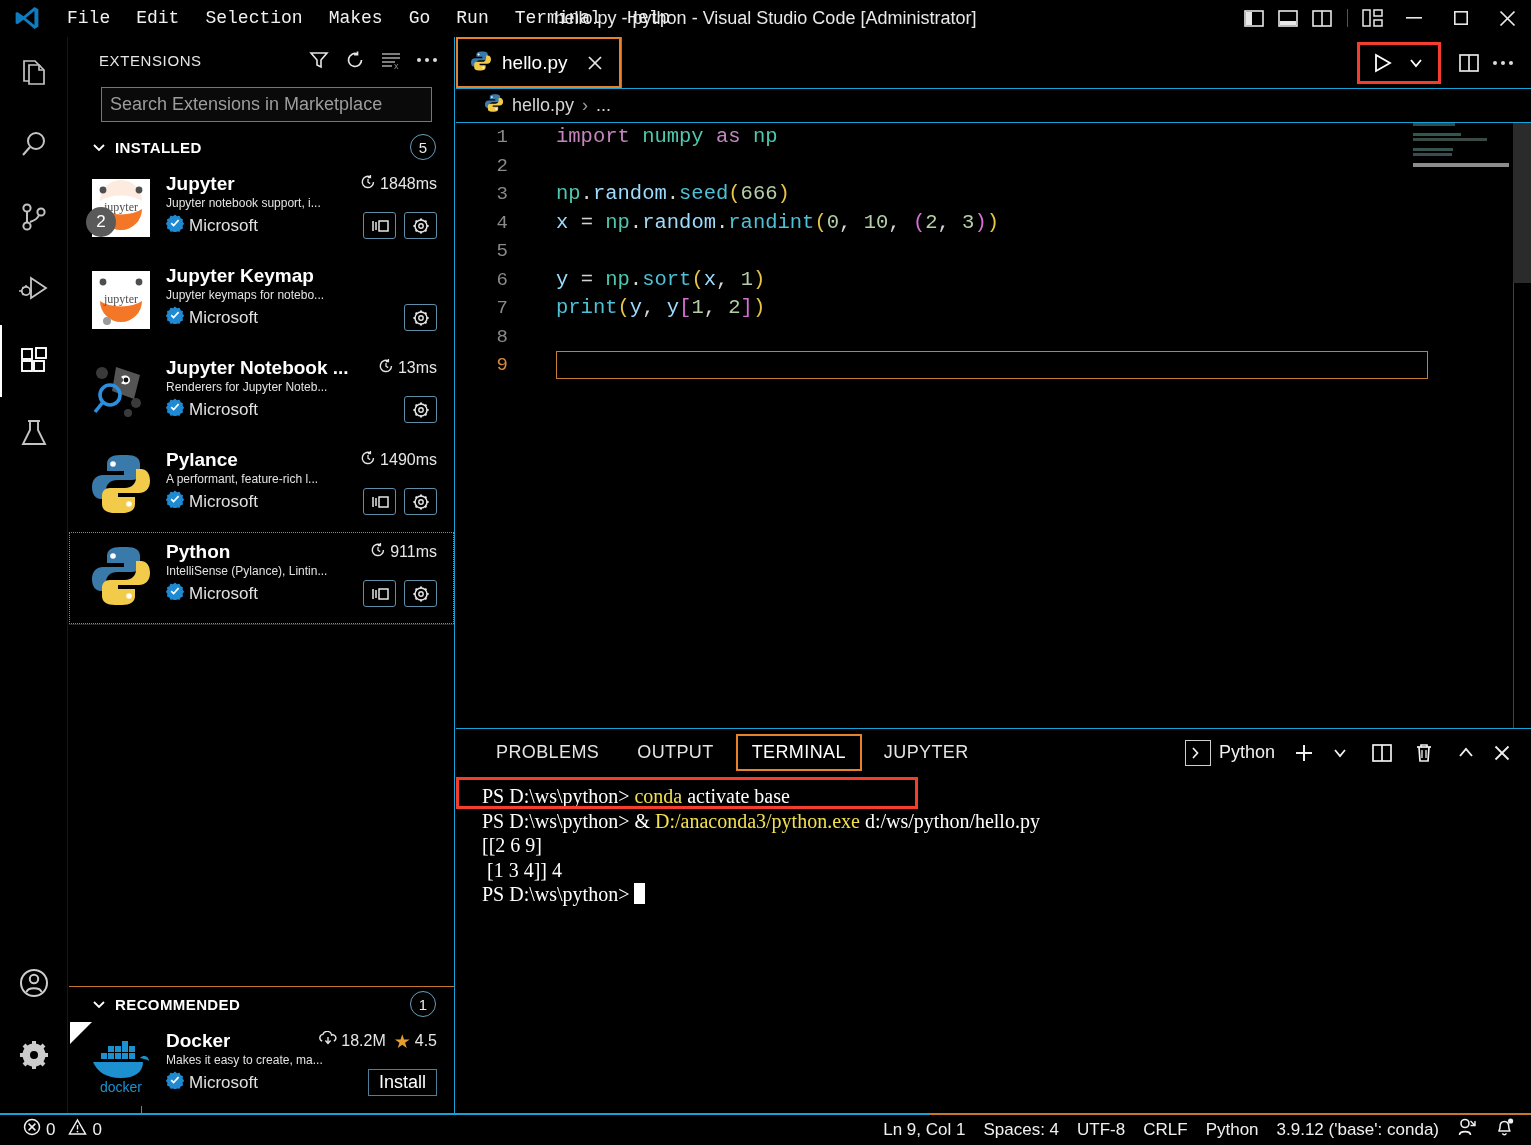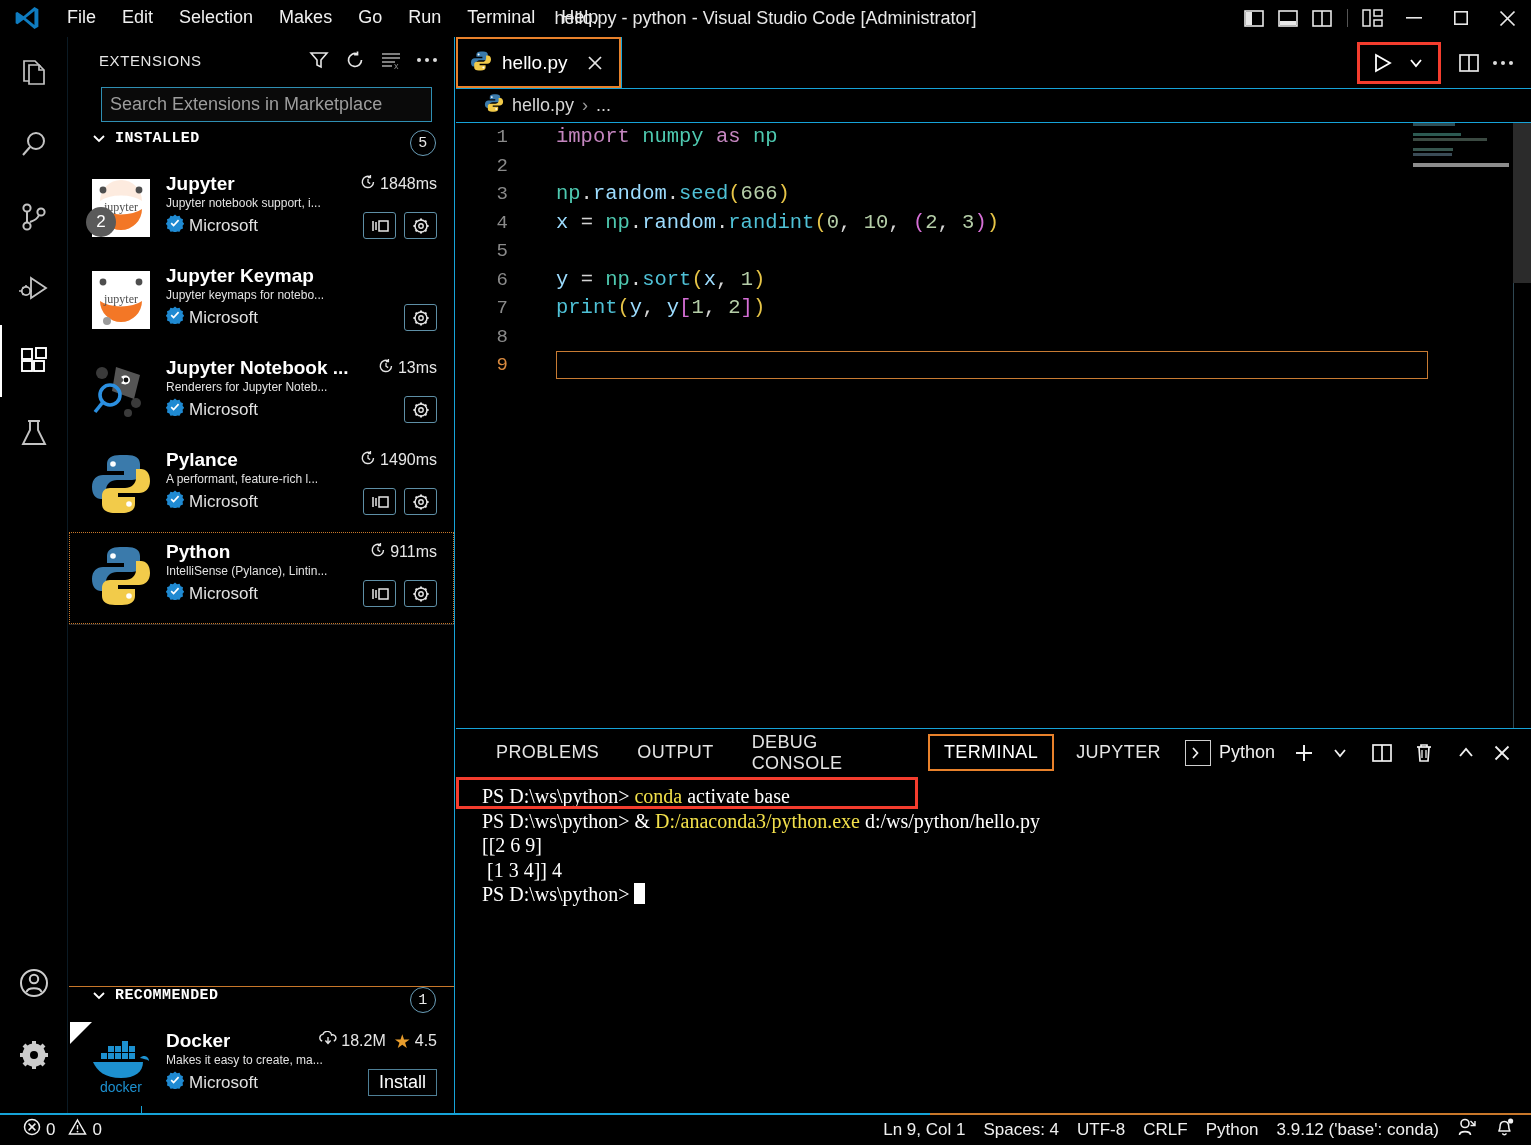--- a/index.html
+++ b/index.html
@@ -15,21 +15,21 @@
   
   .titlebar {
     position: absolute; left: 0; top: 0; width: 1531px; height: 36px;
     background: #000; display: flex; align-items: center;
     border-bottom: 1px solid #000;
   }
   .vscode-logo { width: 54px; height: 36px; display: flex; align-items: center; justify-content: center; }
   .menu { display: flex; align-items: center; height: 36px; }
   .menu-item {
     font-size: 18px; color: #f0f0f0; padding: 0 13px; height: 36px;
-    display: flex; align-items: center; cursor: default; white-space: nowrap;
+    display: flex; align-items: center; cursor: default; white-space: nowrap; font-family: Liberation Mono, monospace;
   }
   .win-title {
     position: absolute; left: 0; top: 0; width: 1531px; height: 36px;
     display: flex; align-items: center; justify-content: center;
     font-size: 18px; color: #e8e8e8; pointer-events: none;
   }
   .title-right {
     position: absolute; right: 0; top: 0; height: 36px;
     display: flex; align-items: center;
   }
@@ -73,22 +73,22 @@
   .sb-ico { width: 22px; height: 22px; display: flex; align-items: center; justify-content: center; }
   .search-wrap { padding: 4px 22px 8px 32px; }
   .search-box {
     width: 100%; height: 35px; background: #0a0a0a; border: 1px solid #2f8fb3;
     color: #9a9a9a; font-size: 18px; padding: 0 8px;
     font-family: "Liberation Sans", sans-serif; outline: none;
   }
   .search-box::placeholder { color: #9d9d9d; }
 
   .section-header {
-    height: 34px; display: flex; align-items: flex-start; padding: 0 18px 0 22px;
-    font-size: 15px; font-weight: bold; color: #ffffff; letter-spacing: 0.4px; font-family: Liberation Mono, monospace;
+    height: 34px; display: flex; align-items: center; padding: 0 18px 0 22px;
+    font-size: 15px; font-weight: bold; color: #ffffff; letter-spacing: 0.4px;
   }
   .chev { margin-right: 8px; display: flex; align-items: center; }
   .count-badge {
     margin-left: auto; min-width: 26px; height: 26px; border-radius: 13px;
     border: 1px solid #6a9fba; color: #eaeaea; font-size: 15px; font-weight: normal;
     display: flex; align-items: center; justify-content: center; padding: 0 6px;
   }
 
   .ext-list { flex: 0 0 auto; }
   .ext-row {
@@ -946,21 +946,20 @@
       <div class="v-scroll">
         <div class="v-scroll-line"></div>
         <div class="v-scroll-thumb"></div>
       </div>
     </div>
 
     <div class="panel">
       <div class="panel-tabs">
         <div class="ptab">PROBLEMS</div>
         <div class="ptab">OUTPUT</div>
-        <div class="ptab">DEBUG CONSOLE</div>
         <div class="ptab active annot">TERMINAL</div>
         <div class="ptab">JUPYTER</div>
         <div class="panel-right">
           <div class="pterm-label">
             <span class="pterm-box">
               <svg width="18" height="18" viewBox="0 0 18 18">
                   <path d="M4 4 L8.5 9 L4 14" fill="none" stroke="#f0f0f0" stroke-width="1.7"></path>
                 </svg>
             </span>
             <span>Python</span>

